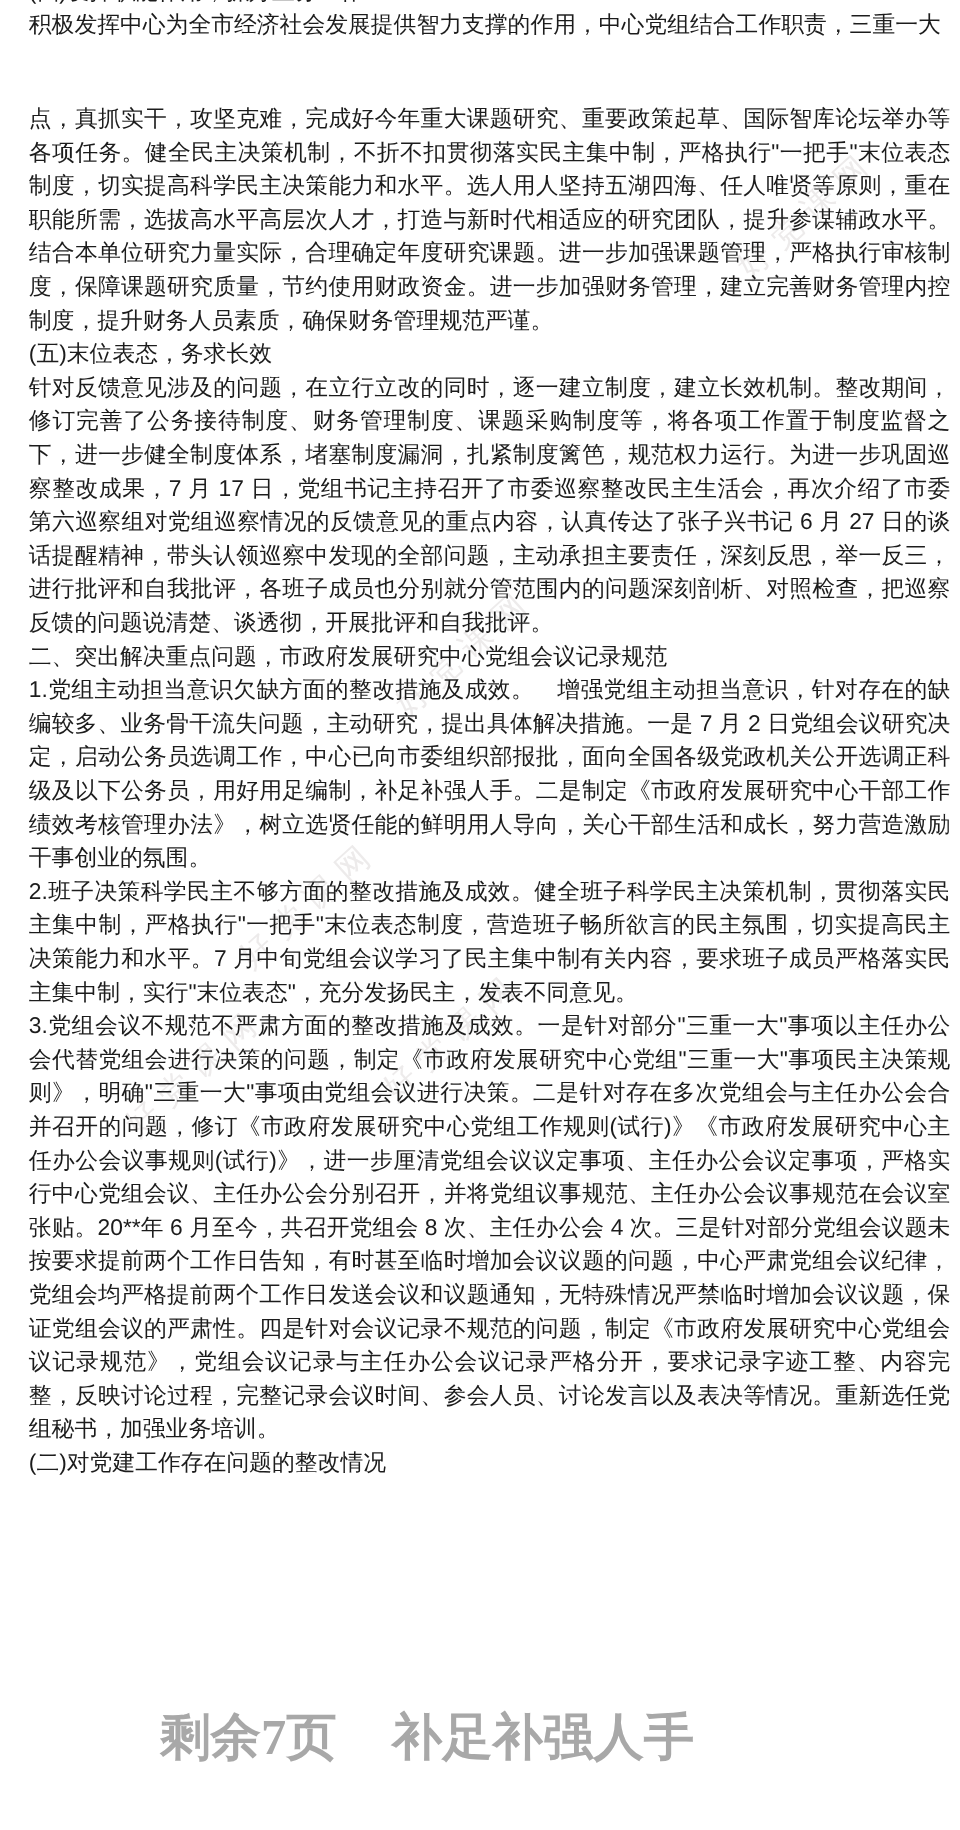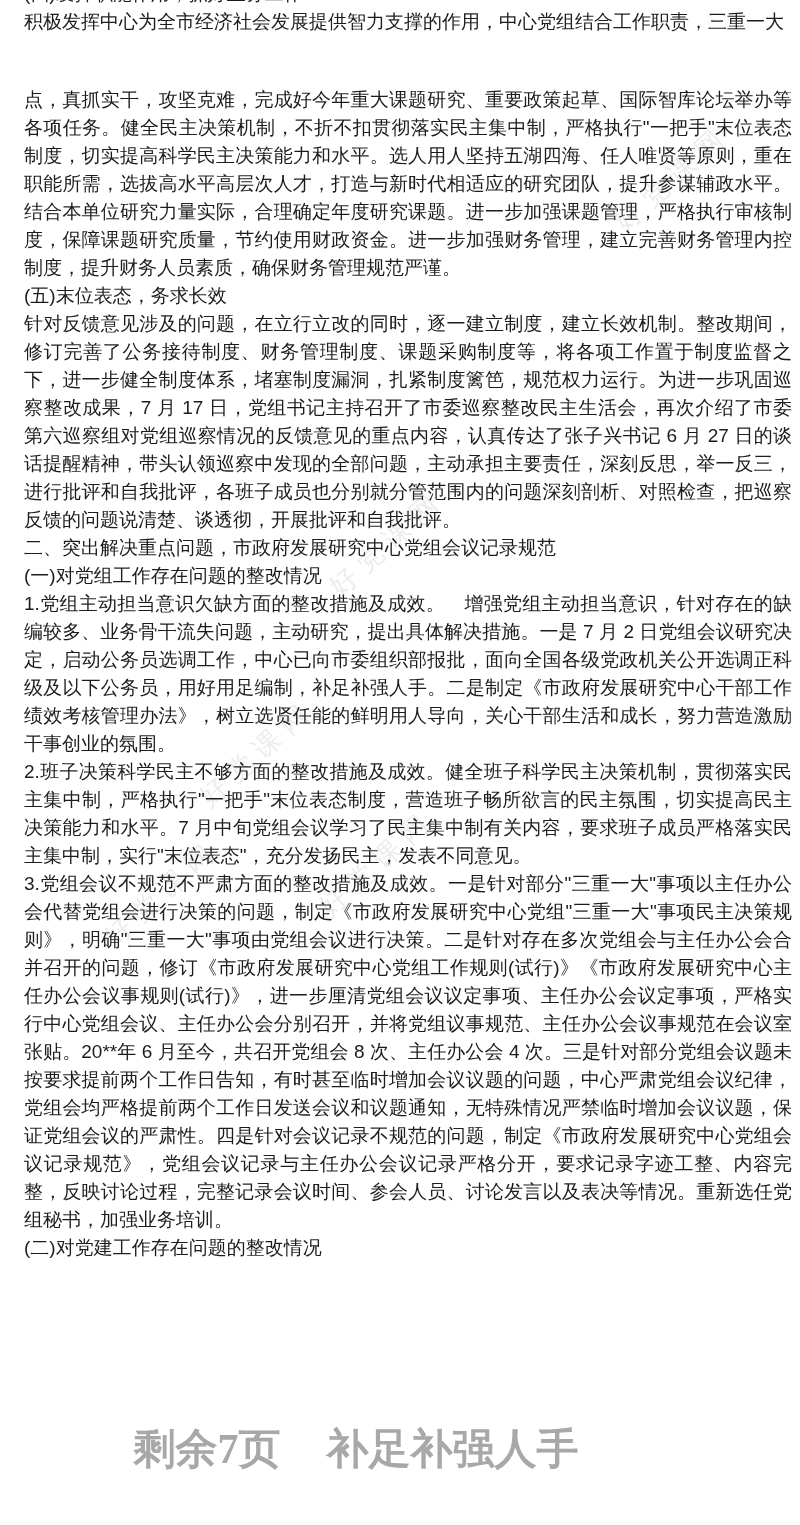--- a/index.html
+++ b/index.html
@@ -57,21 +57,20 @@
 
 <div class="doc">
   <p class="clipped">(四)发挥职能作用，抓好业务工作</p>
   <p>积极发挥中心为全市经济社会发展提供智力支撑的作用，中心党组结合工作职责，三重一大</p>
   <div class="page-gap"></div>
   <div id="paragraphs">
       <p>点，真抓实干，攻坚克难，完成好今年重大课题研究、重要政策起草、国际智库论坛举办等各项任务。健全民主决策机制，不折不扣贯彻落实民主集中制，严格执行"一把手"末位表态制度，切实提高科学民主决策能力和水平。选人用人坚持五湖四海、任人唯贤等原则，重在职能所需，选拔高水平高层次人才，打造与新时代相适应的研究团队，提升参谋辅政水平。结合本单位研究力量实际，合理确定年度研究课题。进一步加强课题管理，严格执行审核制度，保障课题研究质量，节约使用财政资金。进一步加强财务管理，建立完善财务管理内控制度，提升财务人员素质，确保财务管理规范严谨。</p>
       <p>(五)末位表态，务求长效</p>
       <p>针对反馈意见涉及的问题，在立行立改的同时，逐一建立制度，建立长效机制。整改期间，修订完善了公务接待制度、财务管理制度、课题采购制度等，将各项工作置于制度监督之下，进一步健全制度体系，堵塞制度漏洞，扎紧制度篱笆，规范权力运行。为进一步巩固巡察整改成果，7 月 17 日，党组书记主持召开了市委巡察整改民主生活会，再次介绍了市委第六巡察组对党组巡察情况的反馈意见的重点内容，认真传达了张子兴书记 6 月 27 日的谈话提醒精神，带头认领巡察中发现的全部问题，主动承担主要责任，深刻反思，举一反三，进行批评和自我批评，各班子成员也分别就分管范围内的问题深刻剖析、对照检查，把巡察反馈的问题说清楚、谈透彻，开展批评和自我批评。</p>
       <p>二、突出解决重点问题，市政府发展研究中心党组会议记录规范</p>
-      <p>(一)对党组工作存在问题的整改情况</p>
       <p>1.党组主动担当意识欠缺方面的整改措施及成效。　增强党组主动担当意识，针对存在的缺编较多、业务骨干流失问题，主动研究，提出具体解决措施。一是 7 月 2 日党组会议研究决定，启动公务员选调工作，中心已向市委组织部报批，面向全国各级党政机关公开选调正科级及以下公务员，用好用足编制，补足补强人手。二是制定《市政府发展研究中心干部工作绩效考核管理办法》，树立选贤任能的鲜明用人导向，关心干部生活和成长，努力营造激励干事创业的氛围。</p>
       <p>2.班子决策科学民主不够方面的整改措施及成效。健全班子科学民主决策机制，贯彻落实民主集中制，严格执行"一把手"末位表态制度，营造班子畅所欲言的民主氛围，切实提高民主决策能力和水平。7 月中旬党组会议学习了民主集中制有关内容，要求班子成员严格落实民主集中制，实行"末位表态"，充分发扬民主，发表不同意见。</p>
       <p>3.党组会议不规范不严肃方面的整改措施及成效。一是针对部分"三重一大"事项以主任办公会代替党组会进行决策的问题，制定《市政府发展研究中心党组"三重一大"事项民主决策规则》，明确"三重一大"事项由党组会议进行决策。二是针对存在多次党组会与主任办公会合并召开的问题，修订《市政府发展研究中心党组工作规则(试行)》《市政府发展研究中心主任办公会议事规则(试行)》，进一步厘清党组会议议定事项、主任办公会议定事项，严格实行中心党组会议、主任办公会分别召开，并将党组议事规范、主任办公会议事规范在会议室张贴。20**年 6 月至今，共召开党组会 8 次、主任办公会 4 次。三是针对部分党组会议题未按要求提前两个工作日告知，有时甚至临时增加会议议题的问题，中心严肃党组会议纪律，党组会均严格提前两个工作日发送会议和议题通知，无特殊情况严禁临时增加会议议题，保证党组会议的严肃性。四是针对会议记录不规范的问题，制定《市政府发展研究中心党组会议记录规范》，党组会议记录与主任办公会议记录严格分开，要求记录字迹工整、内容完整，反映讨论过程，完整记录会议时间、参会人员、讨论发言以及表决等情况。重新选任党组秘书，加强业务培训。</p>
       <p>(二)对党建工作存在问题的整改情况</p>
     </div>
 </div>
 
 <div class="footer">
   <span>剩余7页</span>
   <span>补足补强人手</span>

